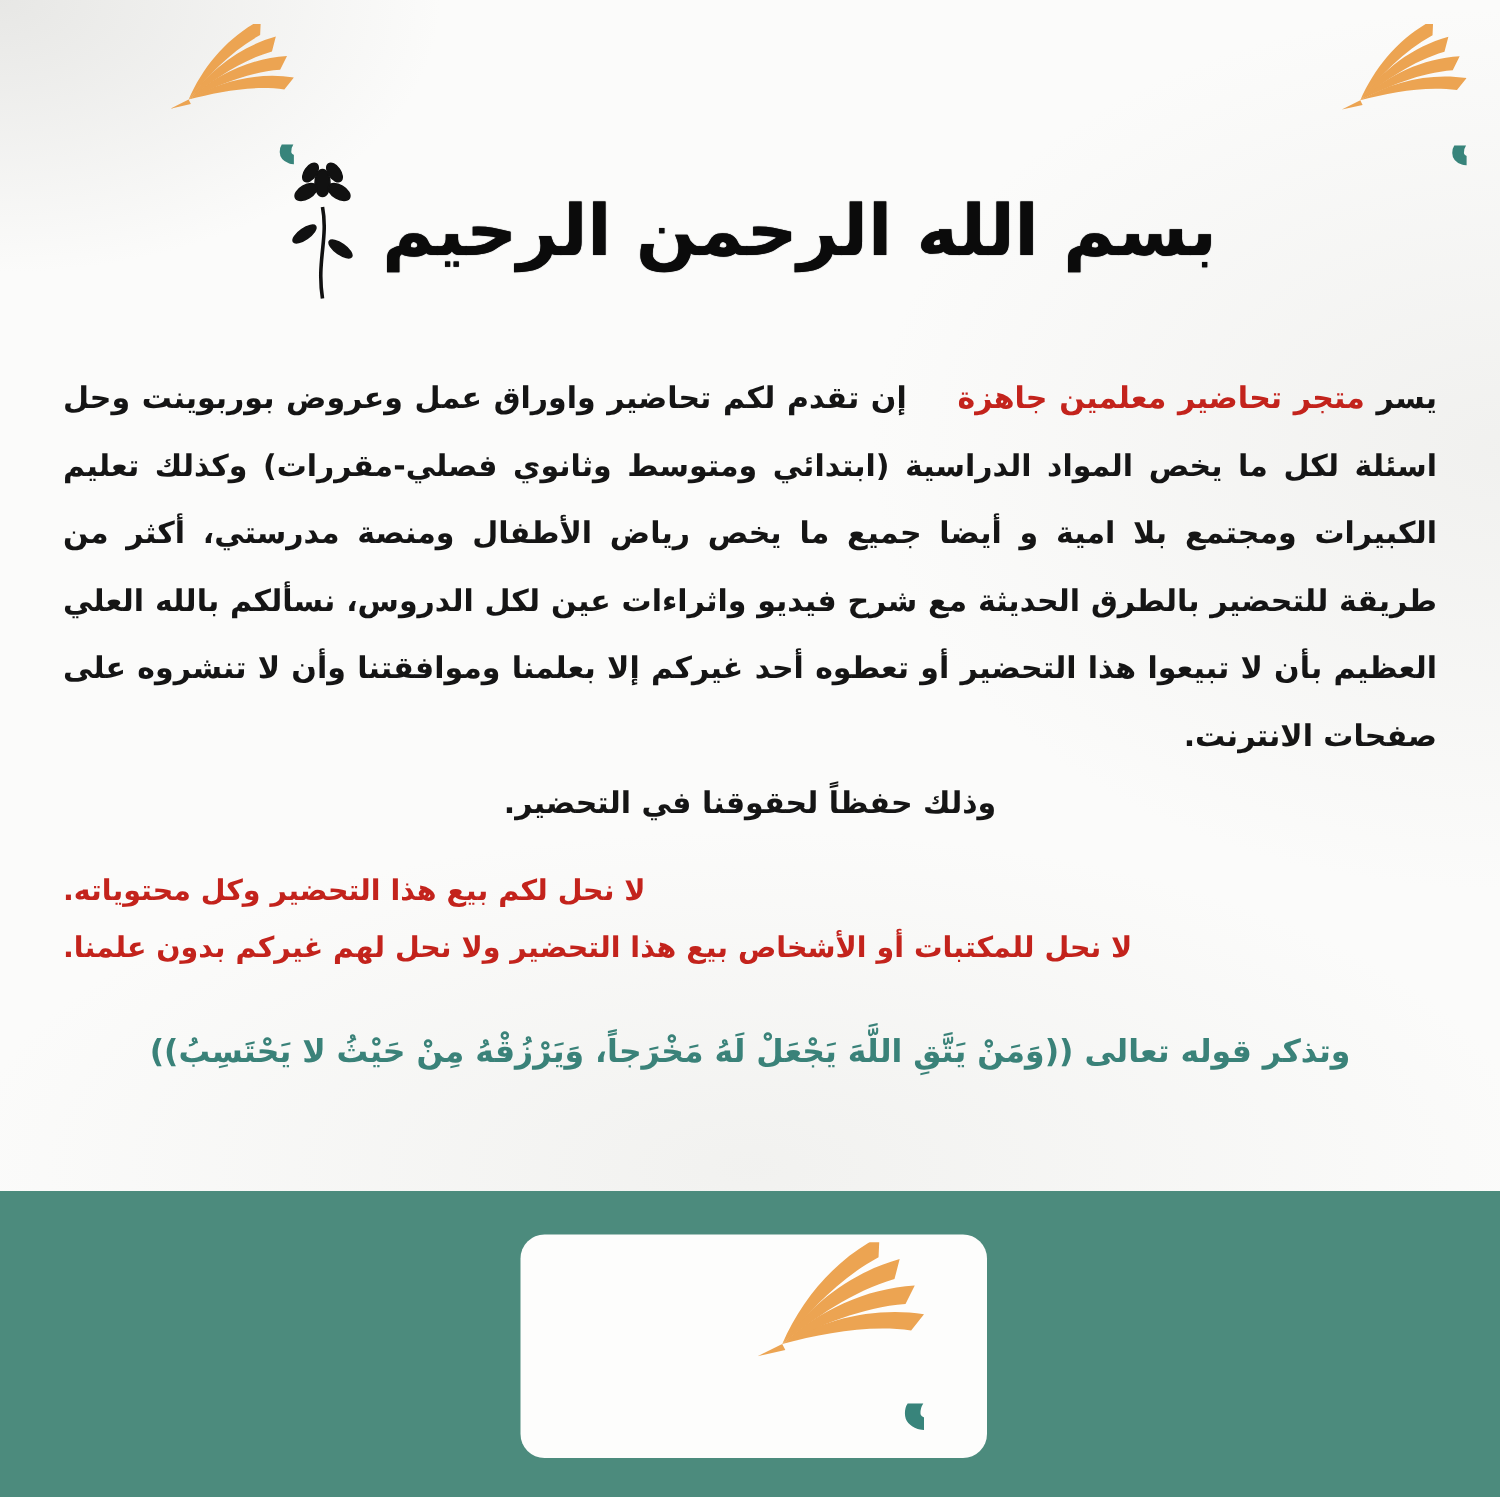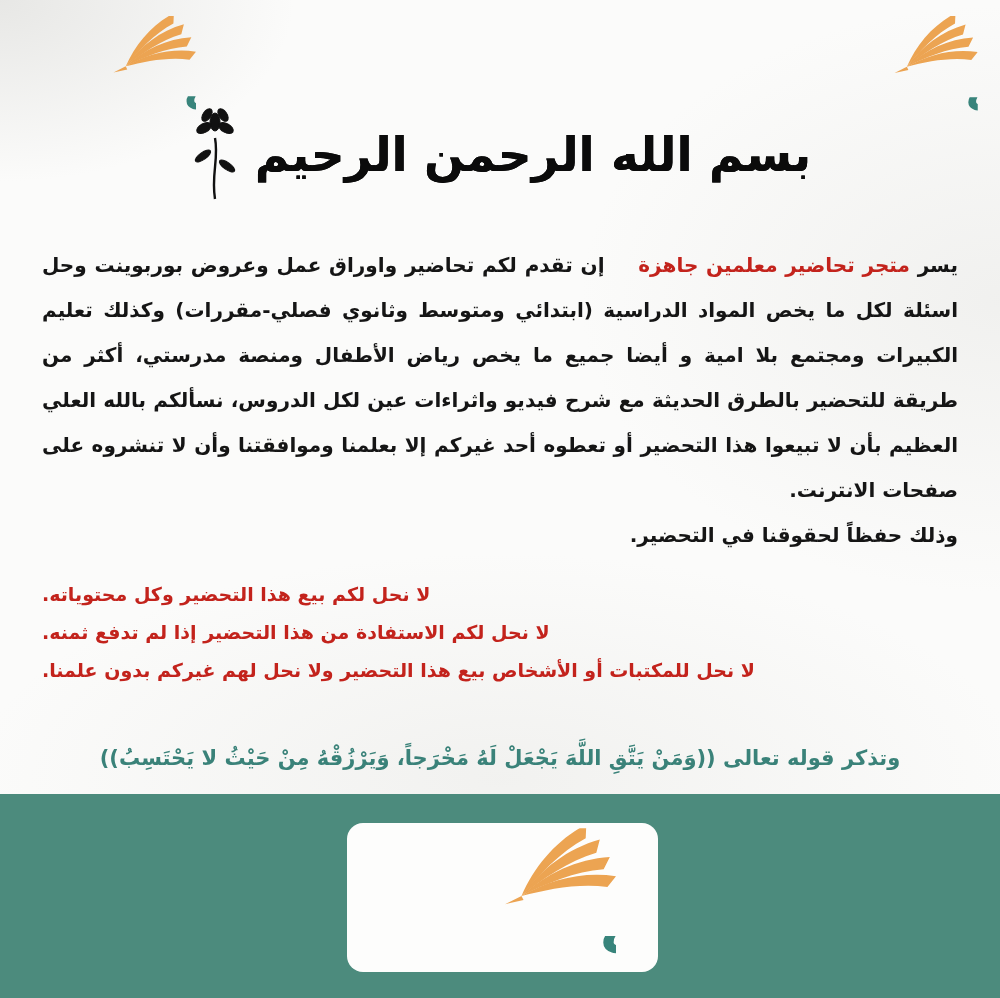--- a/index.html
+++ b/index.html
@@ -34,28 +34,28 @@
   .notice-col {
     position:absolute; top:243px; left:42px; right:42px;
     direction:rtl; color:#151515;
   }
   .notice-par {
     font-size:20px; font-weight:bold; line-height:45px;
     text-align:justify; text-align-last:right;
   }
   .notice-par .shop-red { color:#C3231C;margin-left:26px; }
   .closing-line {
-    font-size:20px; font-weight:bold; line-height:45px; 
+    font-size:20px; font-weight:bold; line-height:45px; text-align:center;
   }
   .prohibitions {
     margin-top:17px; text-align:left; color:#C3231C;
     font-size:19px; font-weight:bold; line-height:38px;
   }
   .verse-line {
-    margin-top:52px; text-align:center; color:#3A8279;
+    margin-top:33px; text-align:center; color:#3A8279;
     font-size:21px; font-weight:bold; line-height:34px;
   }
 
   
   .footer-band {
     position:absolute; left:0; top:794px; width:1000px; height:204px;
     background:#4C8B7D;
   }
   .footer-card {
     position:absolute; left:347px; top:29px; width:311px; height:149px;
@@ -107,21 +107,20 @@
     <div class="bismillah-text">بسم الله الرحمن الرحيم</div>
   </div>
 
   <div class="notice-col">
     <p class="notice-par"><span>يسر</span> <span class="shop-red">متجر تحاضير معلمين جاهزة</span> <span>إن تقدم لكم تحاضير واوراق عمل وعروض بوربوينت وحل اسئلة لكل ما يخص المواد الدراسية (ابتدائي ومتوسط وثانوي فصلي-مقررات) وكذلك تعليم الكبيرات ومجتمع بلا امية و أيضا جميع ما يخص رياض الأطفال ومنصة مدرستي، أكثر من طريقة للتحضير بالطرق الحديثة مع شرح فيديو واثراءات عين لكل الدروس، نسألكم بالله العلي العظيم بأن لا تبيعوا هذا التحضير أو تعطوه أحد غيركم إلا بعلمنا وموافقتنا وأن لا تنشروه على صفحات الانترنت.</span></p>
 
     <div class="closing-line">وذلك حفظاً لحقوقنا في التحضير.</div>
 
     <div class="prohibitions">
       <div>لا نحل لكم بيع هذا التحضير وكل محتوياته.</div>
-      <div>لا نحل لكم الاستفادة من هذا التحضير إذا لم تدفع ثمنه.</div>
       <div>لا نحل للمكتبات أو الأشخاص بيع هذا التحضير ولا نحل لهم غيركم بدون علمنا.</div>
     </div>
 
     <div class="verse-line">وتذكر قوله تعالى ((وَمَنْ يَتَّقِ اللَّهَ يَجْعَلْ لَهُ مَخْرَجاً، وَيَرْزُقْهُ مِنْ حَيْثُ لا يَحْتَسِبُ))</div>
   </div>
 
   <div class="footer-band">
     <div class="footer-card">
       <svg viewBox="0 0 220 135">
         <use href="#kotobi-logo"></use>

